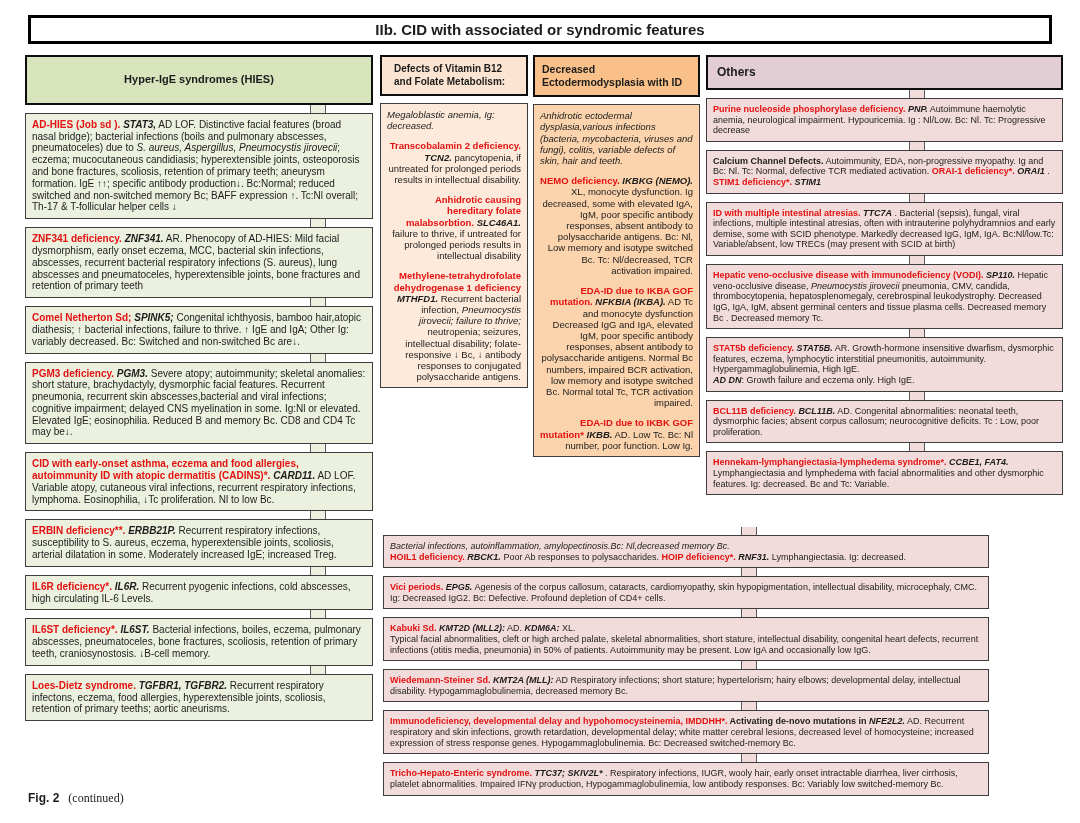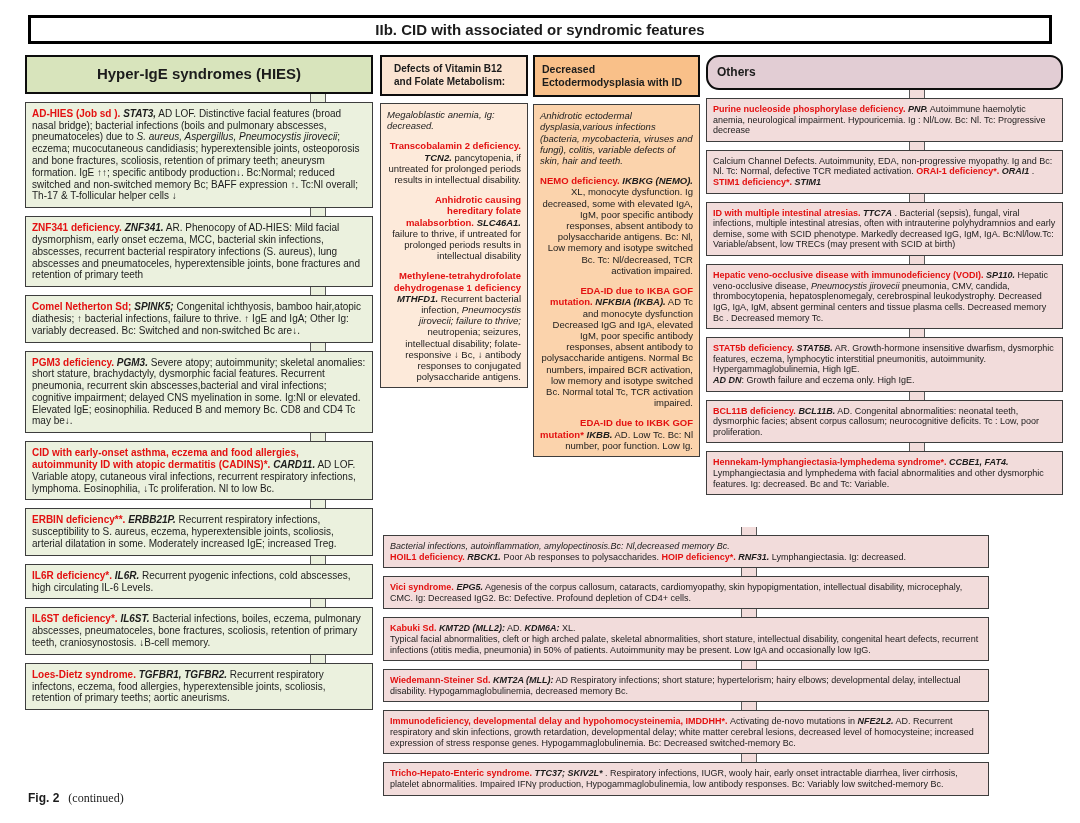--- a/index.html
+++ b/index.html
@@ -16,41 +16,41 @@
   .banner{position:absolute;left:28px;top:15px;width:1024px;height:29px;
           border:3px solid #000;background:#fff;display:flex;align-items:center;
           justify-content:center;font-weight:bold;font-size:15px;}
   .col{position:absolute;display:flex;flex-direction:column;}
   .col1{left:25px;top:55px;width:348px;}
   .col2{left:380px;top:55px;width:148px;}
   .col3{left:533px;top:55px;width:167px;}
   .col4{left:706px;top:55px;width:357px;}
   .wide{position:absolute;left:383px;top:527px;width:606px;display:flex;flex-direction:column;}
   .col-header{border:2.5px solid #0d0d0d;font-weight:bold;line-height:1.25;}
-  .h-green{background:var(--green-h);font-size:15px;text-align:center;padding:8px 4px;}
+  .h-green{background:var(--green-h);font-size:11px;text-align:center;padding:16px 4px;}
   .h-cream{background:var(--cream-h);font-size:10px;padding:6px 12px;}
   .h-orange{background:var(--orange-h);font-size:10.5px;padding:6px 7px;}
-  .h-pink{background:var(--pink-h);font-size:12px;padding:8px 9px;border-radius:13px;}
+  .h-pink{background:var(--pink-h);font-size:12px;padding:8px 9px;}
   .boxes{display:flex;flex-direction:column;}
   .boxes-gap .box{margin-top:7px;}
   .box{border:1.5px solid #3d3d3d;padding:5px 6px;line-height:1.18;}
   .box p{margin:0;}
   .box p + p{margin-top:9px;text-align:right;}
   .b-green{background:var(--green-b);font-size:10px;}
   .b-cream{background:var(--cream-b);font-size:9.5px;}
   .b-orange{background:var(--orange-b);font-size:9.5px;}
   .b-pink{background:var(--pink-b);font-size:9px;}
   .connector{width:16px;height:8px;border-left:1.5px solid #595959;border-right:1.5px solid #595959;}
   .conn-green{background:var(--green-b);margin-left:82%;}
   .conn-pink{background:var(--pink-b);margin-left:57%;}
   .conn-wide{background:var(--pink-b);margin-left:59%;}
   .seg-title{color:var(--red);font-weight:bold;}
   .seg-gene{font-weight:bold;font-style:italic;}
   .seg-italic{font-style:italic;}
-  .seg-bold{font-weight:normal;}
+  .seg-bold{font-weight:bold;}
   .seg-body{}
   .caption{position:absolute;left:28px;top:791px;font-size:12px;}
   .caption .fig{font-weight:bold;font-family:"Liberation Sans",sans-serif;}
   .caption .cont{font-family:"Liberation Serif",serif;margin-left:9px;}
 </style>
 </head>
 <body>
 
 <div class="banner">
   <span>IIb. CID with associated or syndromic features</span>
@@ -164,21 +164,21 @@
     </div>
 </div>
 
 <div class="wide">
     <div class="connector conn-wide"></div>
     <div class="box b-pink">
       <p><span class="seg-italic">Bacterial infections, autoinflammation, amylopectinosis.Bc: Nl,decreased memory Bc.</span><br><span class="seg-title">HOIL1 deficiency. </span><span class="seg-gene">RBCK1.</span><span class="seg-body"> Poor Ab responses to polysaccharides. </span><span class="seg-title">HOIP deficiency*. </span><span class="seg-gene">RNF31.</span><span class="seg-body"> Lymphangiectasia. Ig: decreased.</span></p>
     </div>
     <div class="connector conn-wide"></div>
     <div class="box b-pink">
-      <p><span class="seg-title">Vici syndrome. </span><span class="seg-gene">EPG5.</span><span class="seg-body"> Agenesis of the corpus callosum, cataracts, cardiomyopathy, skin hypopigmentation,  intellectual disability, microcephaly, CMC. Ig: Decreased IgG2. Bc: Defective. Profound depletion of CD4+ cells.</span></p>
+      <p><span class="seg-title">Vici periods. </span><span class="seg-gene">EPG5.</span><span class="seg-body"> Agenesis of the corpus callosum, cataracts, cardiomyopathy, skin hypopigmentation,  intellectual disability, microcephaly, CMC. Ig: Decreased IgG2. Bc: Defective. Profound depletion of CD4+ cells.</span></p>
     </div>
     <div class="connector conn-wide"></div>
     <div class="box b-pink">
       <p><span class="seg-title">Kabuki Sd. </span><span class="seg-gene">KMT2D (MLL2):</span><span class="seg-body"> AD. </span><span class="seg-gene">KDM6A:</span><span class="seg-body"> XL.</span><br><span class="seg-body">Typical facial abnormalities, cleft or high arched palate, skeletal abnormalities, short stature, intellectual disability, congenital heart defects, recurrent infections (otitis media, pneumonia) in 50% of patients. Autoimmunity may be present. Low IgA and occasionally  low IgG.</span></p>
     </div>
     <div class="connector conn-wide"></div>
     <div class="box b-pink">
       <p><span class="seg-title">Wiedemann-Steiner Sd. </span><span class="seg-gene">KMT2A (MLL):</span><span class="seg-body"> AD Respiratory infections; short stature; hypertelorism; hairy elbows; developmental delay, intellectual disability. Hypogammaglobulinemia, decreased memory Bc.</span></p>
     </div>
     <div class="connector conn-wide"></div>

